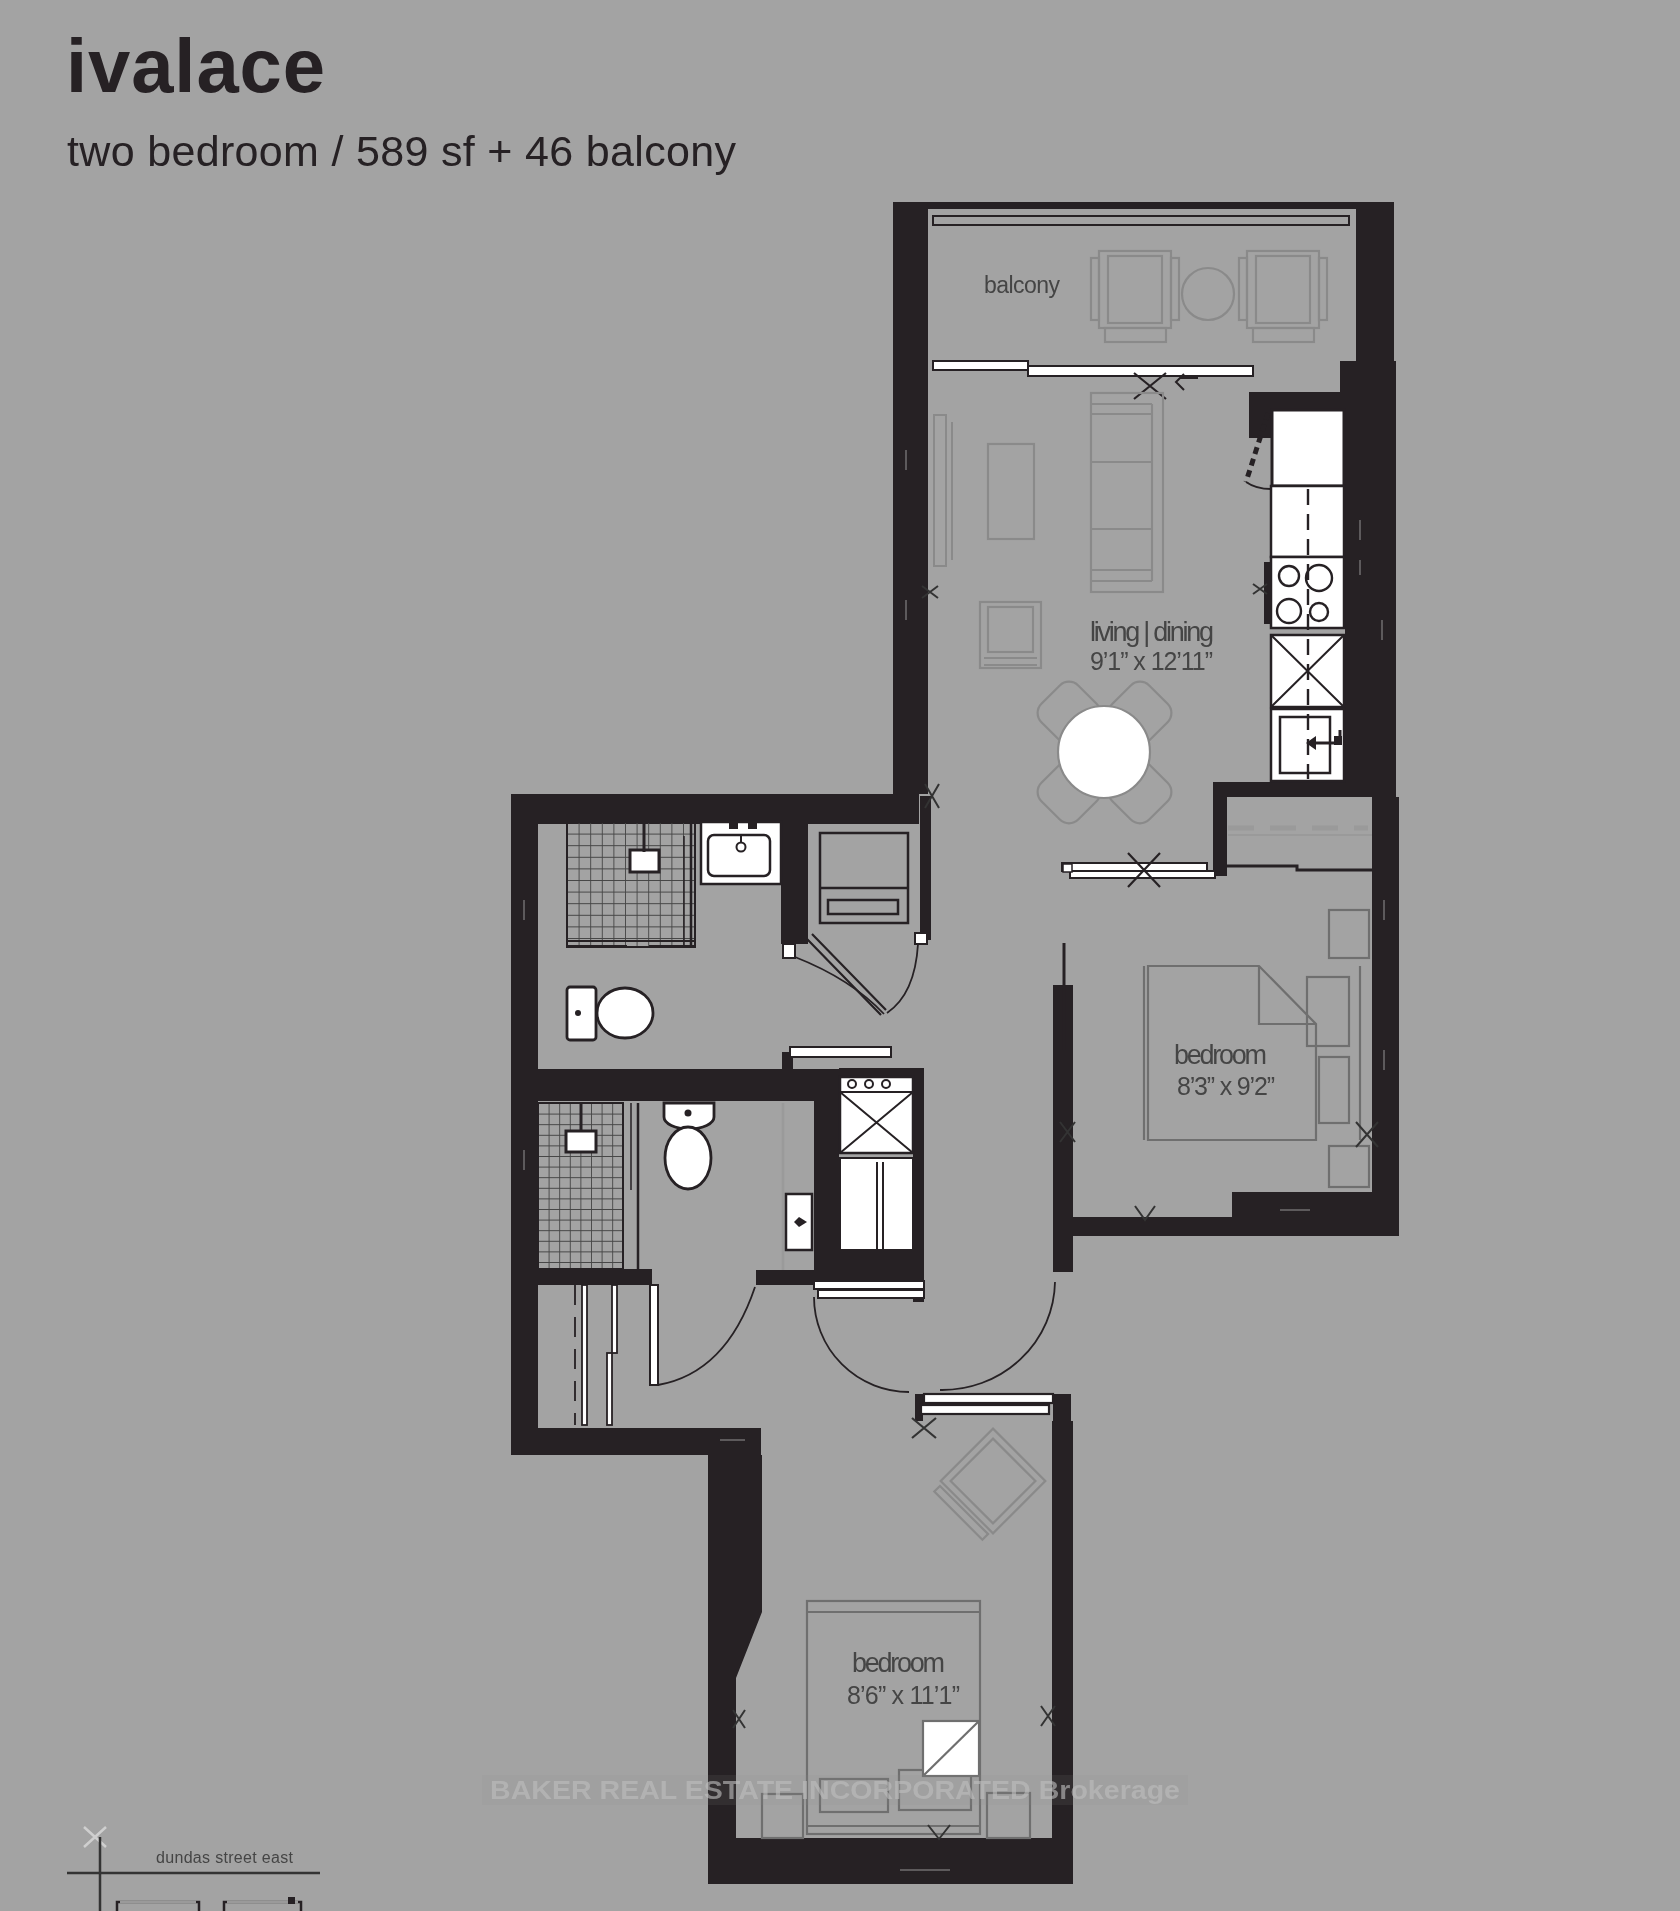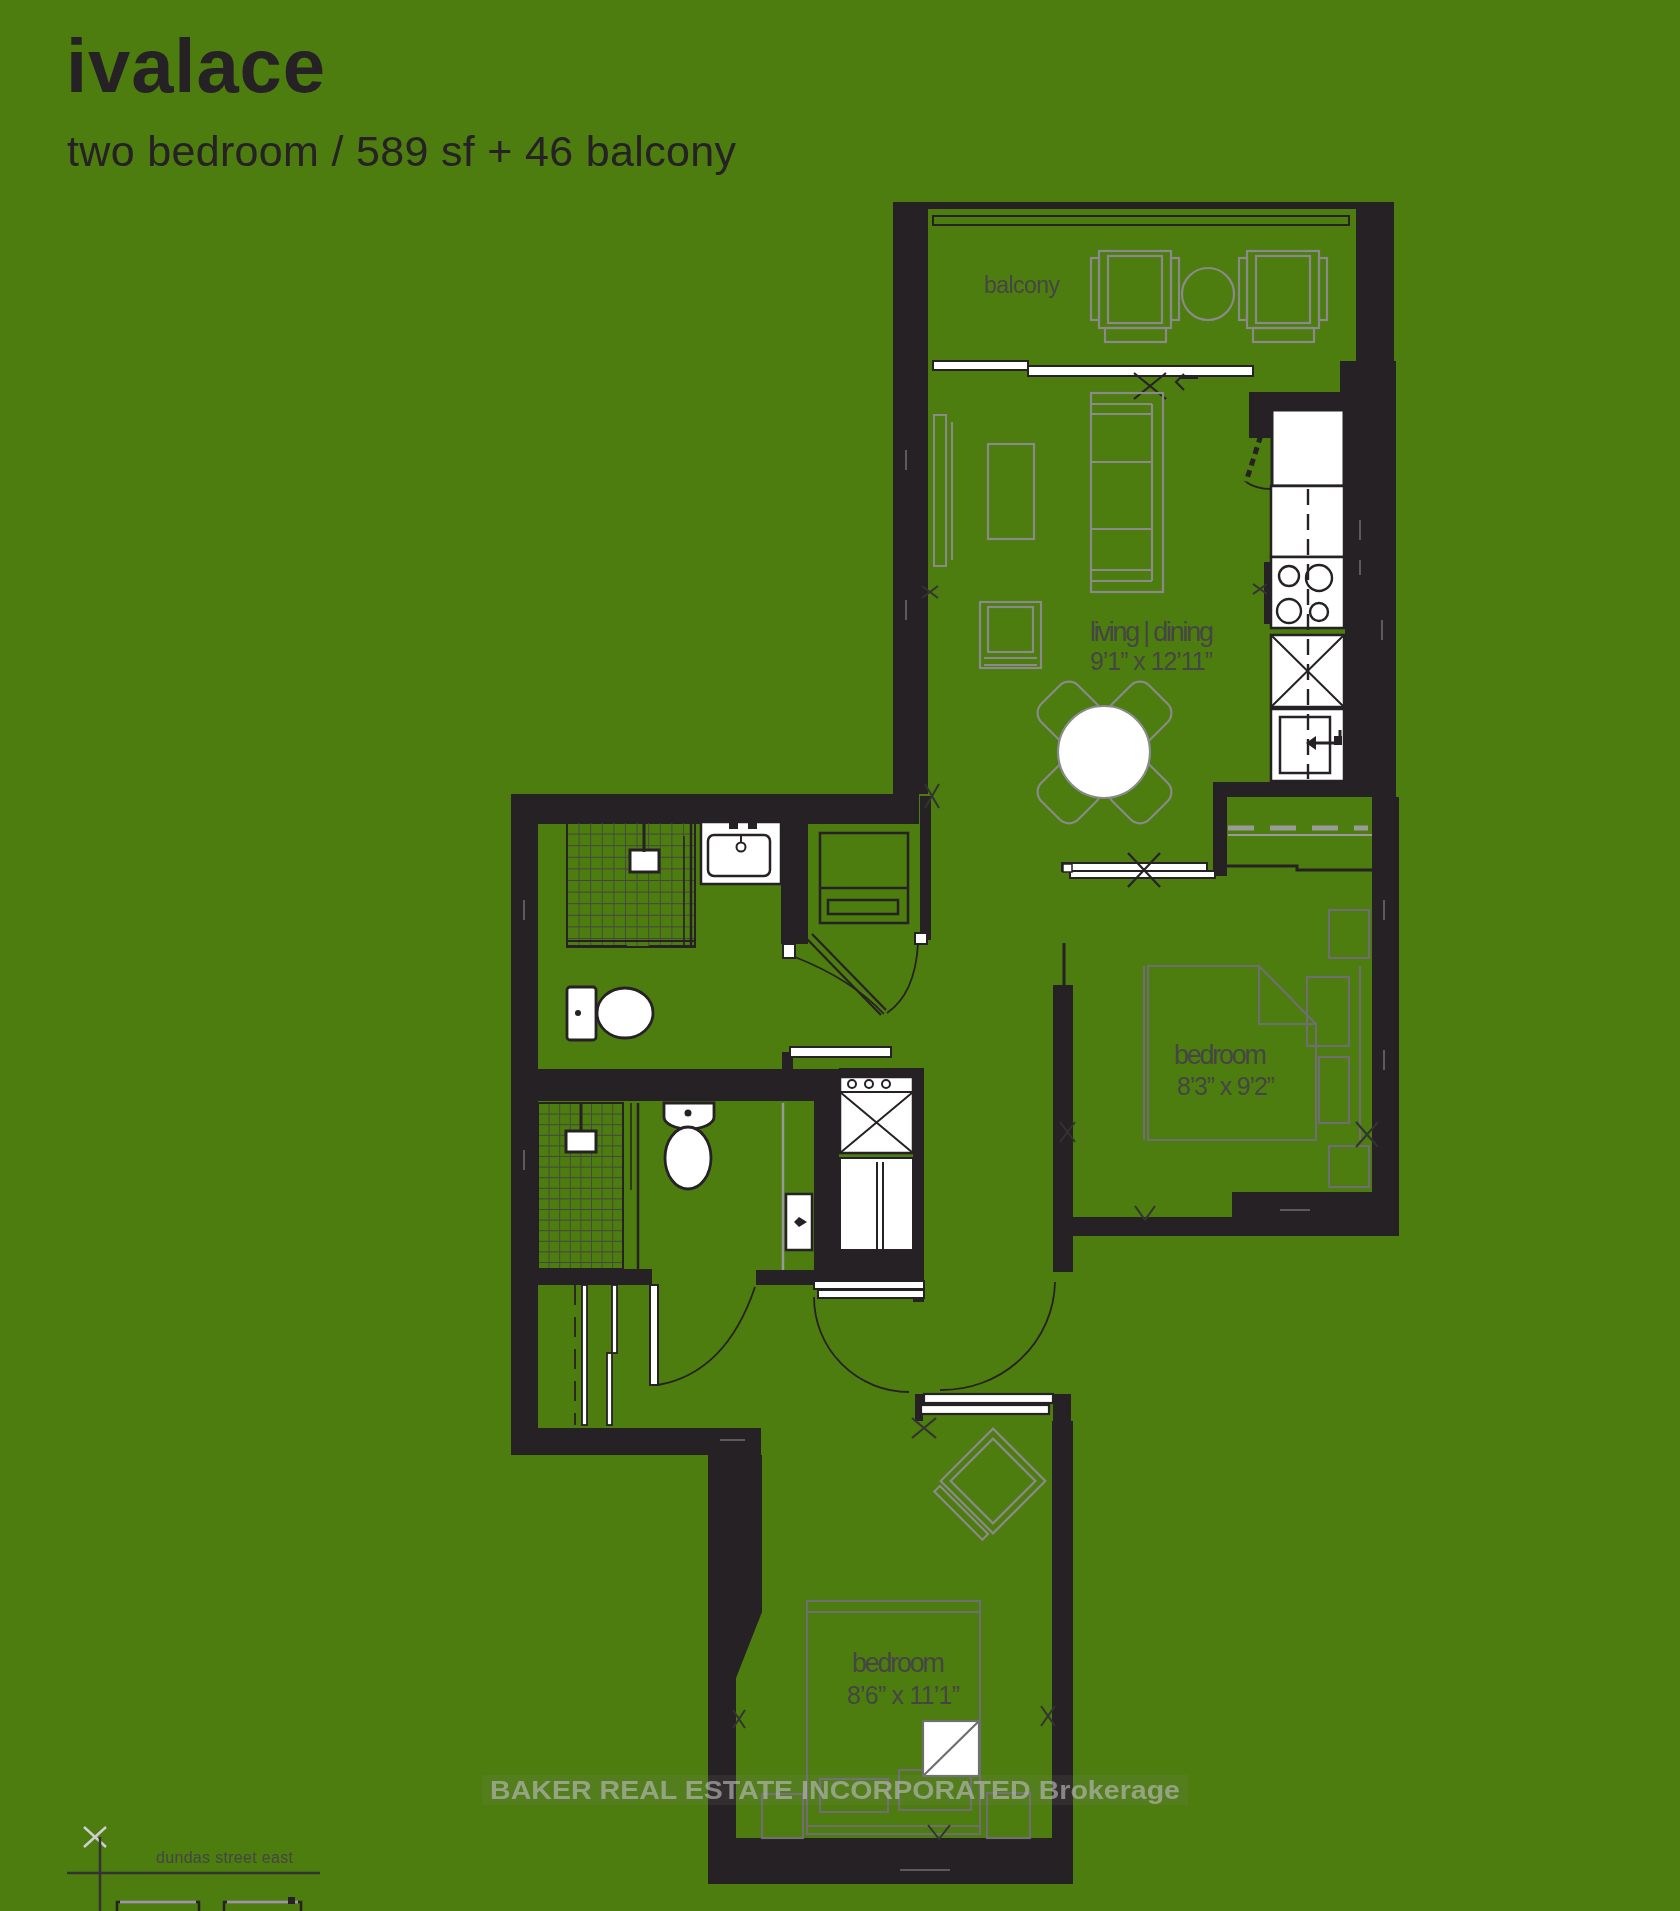--- a/index.html
+++ b/index.html
@@ -1,16 +1,16 @@
 <!DOCTYPE html>
 <html><head>
 <meta charset="utf-8">
 <style>
 html,body{margin:0;padding:0;background:#ffffff;}
-#page{position:relative;width:1680px;height:1911px;background:#4d7c0f;overflow:hidden;
+#page{position:relative;width:1680px;height:1911px;background:#a3a3a3;overflow:hidden;
 font-family:"Liberation Sans", sans-serif;}
 svg{position:absolute;left:0;top:0;}
 </style>
 </head>
 <body>
 <div id="page">
 <svg width="1680" height="1911" viewBox="0 0 1680 1911">
 <defs>
 <pattern id="tile1" width="11.6" height="11.6" patternUnits="userSpaceOnUse" patternTransform="translate(567,822)">
 <path d="M11.6 0H0V11.6" fill="none" stroke="#454545" stroke-width="1.8"></path>

